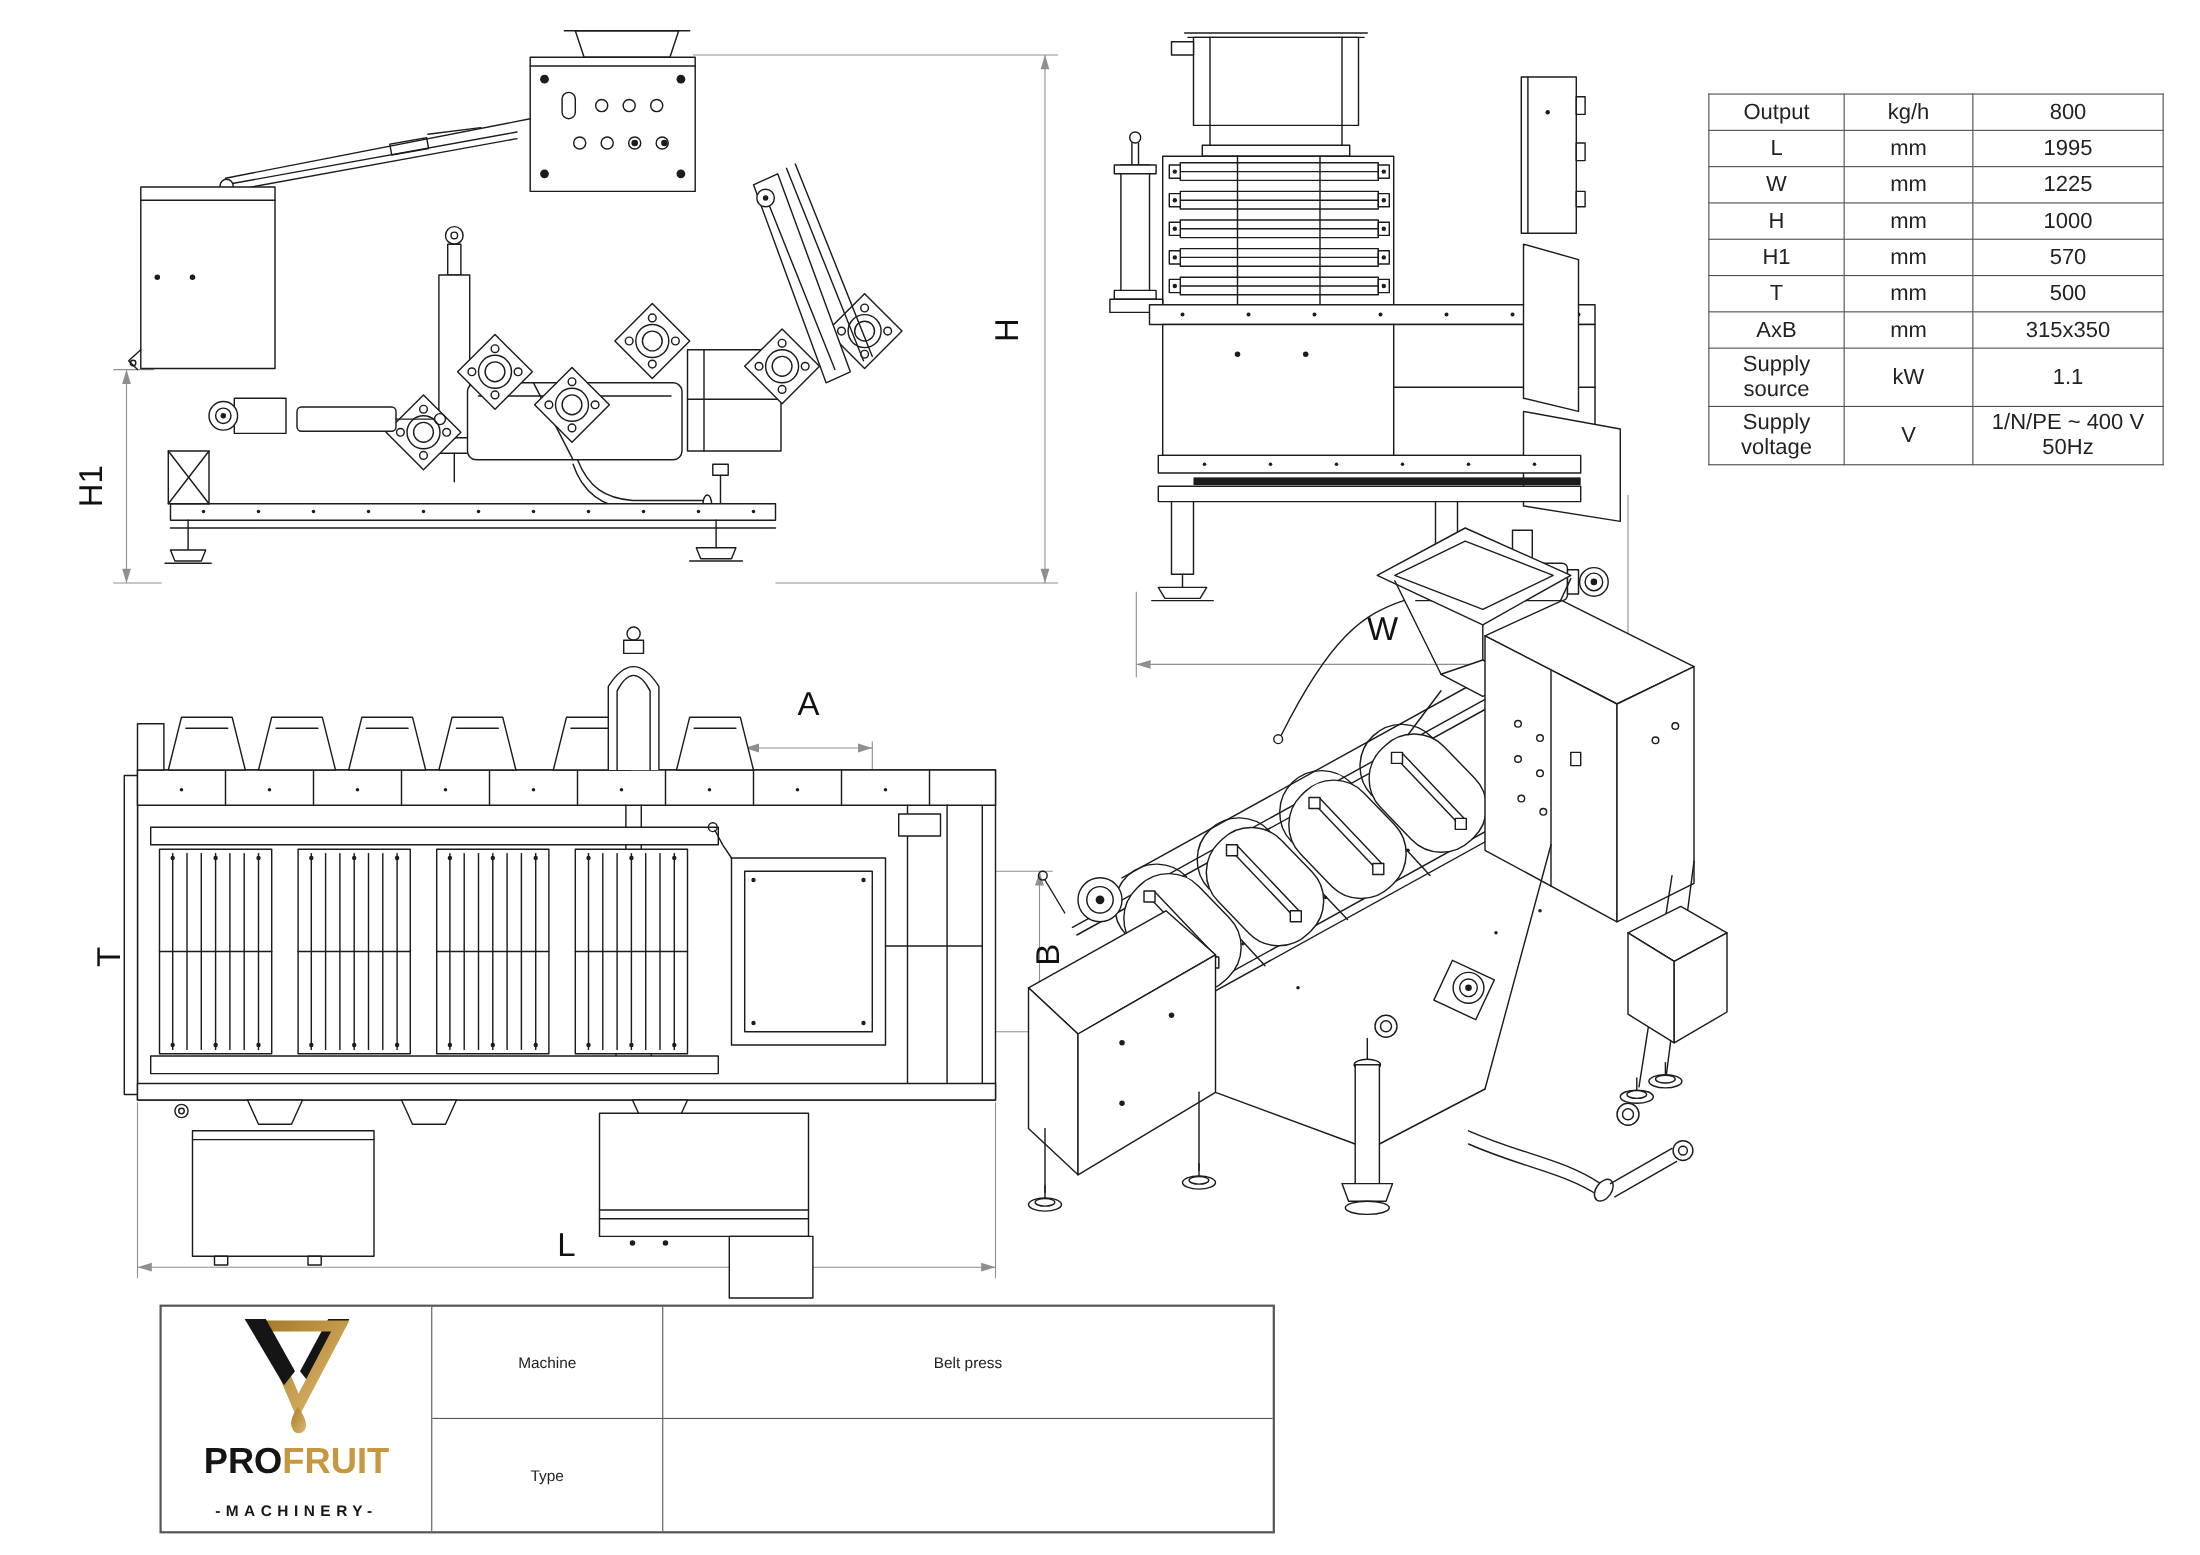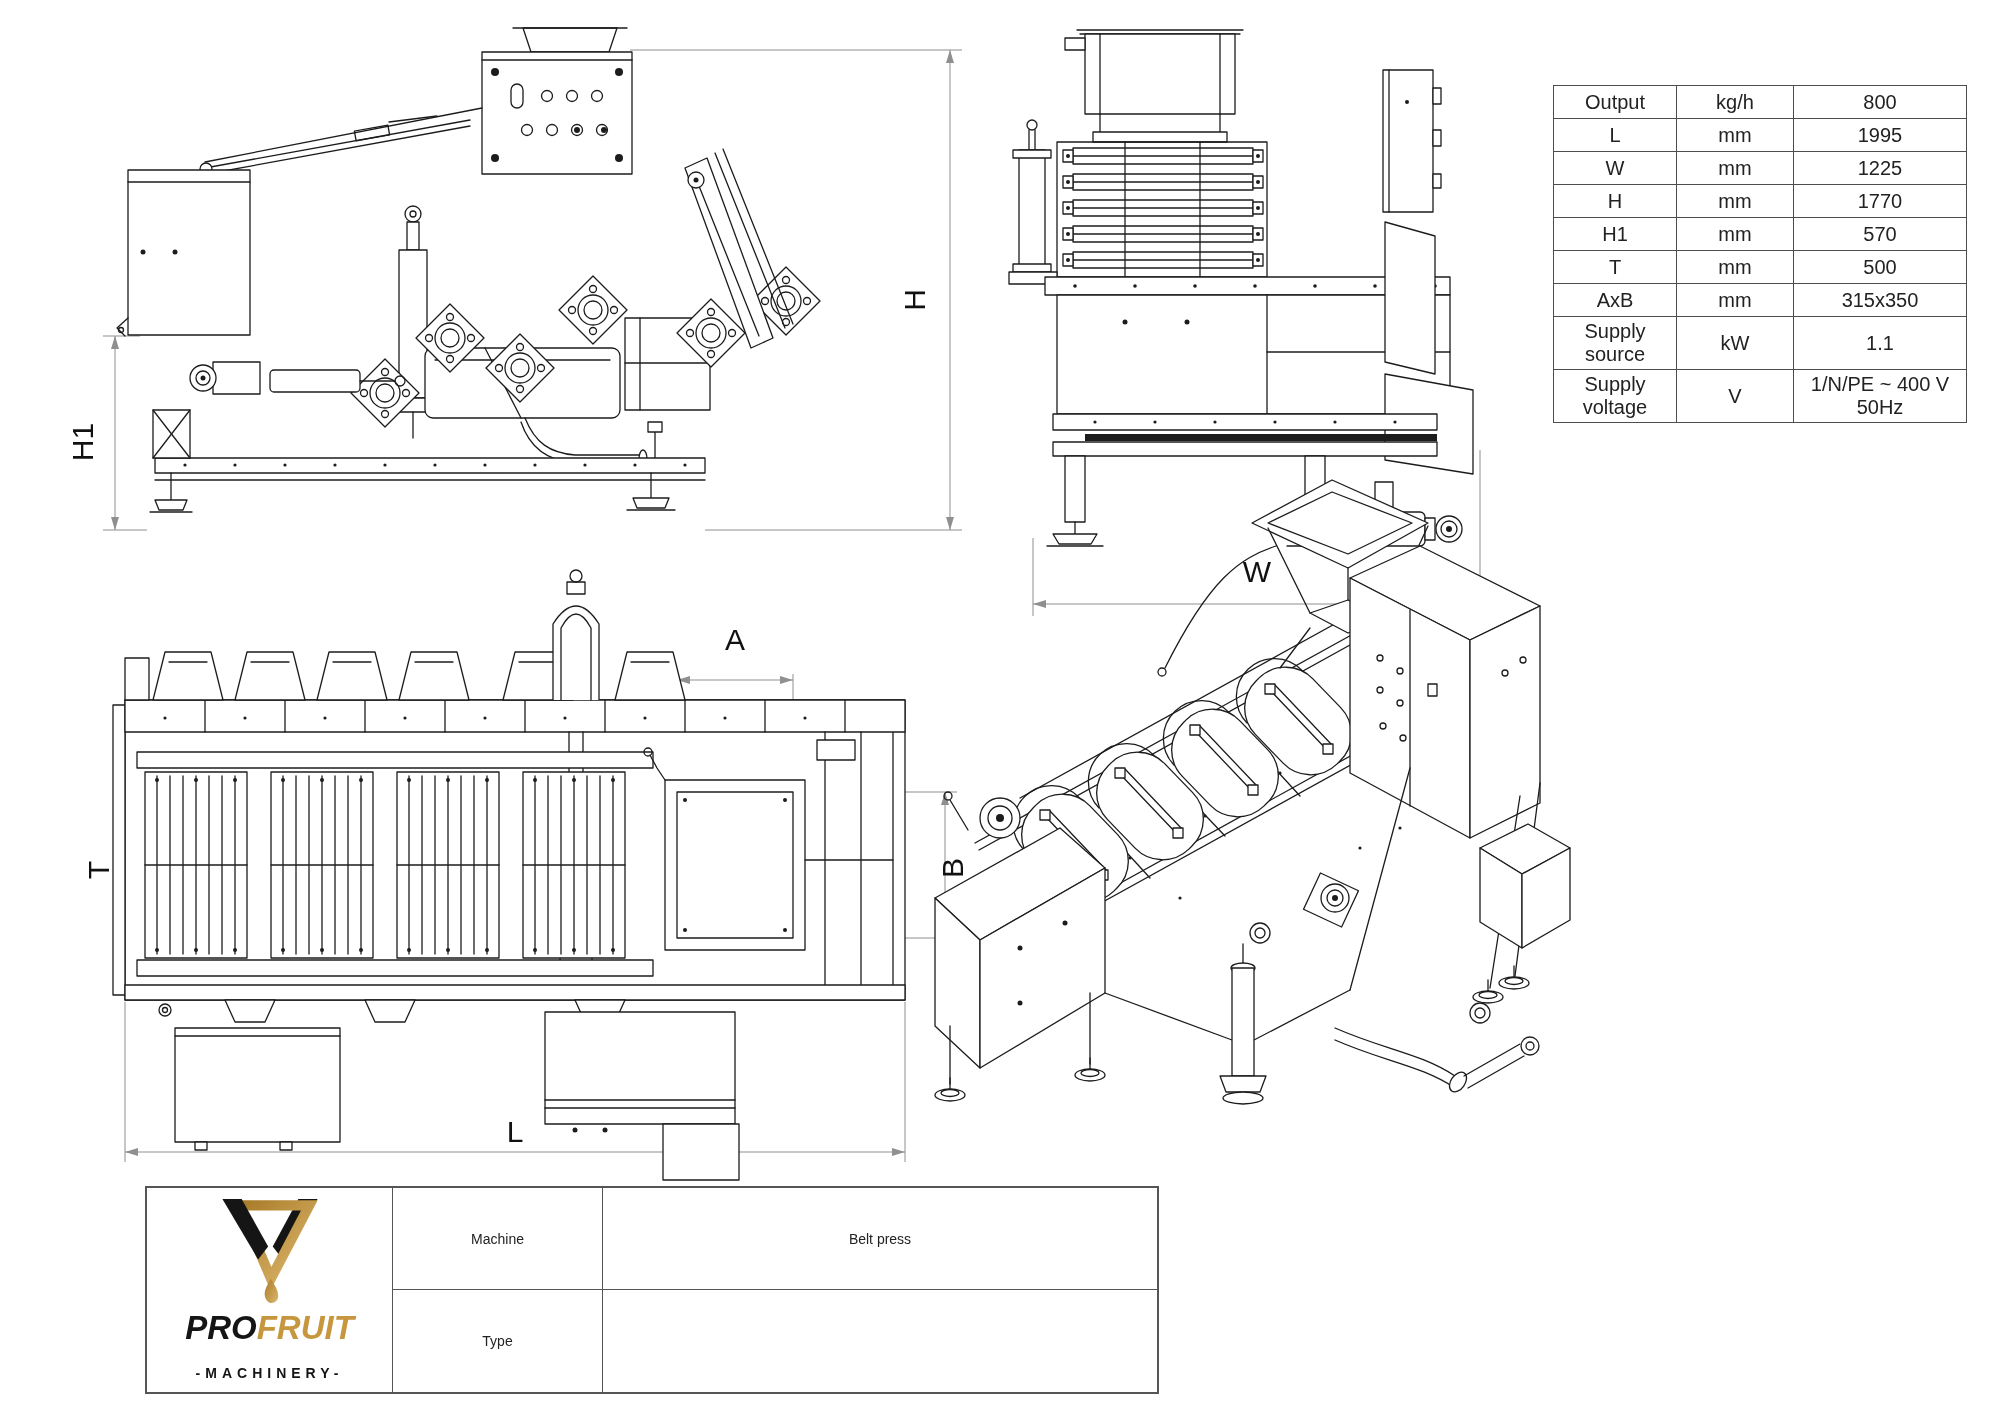--- a/index.html
+++ b/index.html
@@ -20,21 +20,21 @@
   #specs col.c1{width:123px;} #specs col.c2{width:117px;} #specs col.c3{width:173px;}
   
   #tblock{position:absolute;left:145px;top:1186px;width:1010px;height:204px;
           display:grid;grid-template-columns:246px 210px 1fr;grid-template-rows:1fr 1fr;
           border:2px solid #555;color:#222;}
   #tblock .cell{display:flex;align-items:center;justify-content:center;font-size:14px;}
   #tblock .logo-cell{grid-row:1/3;border-right:1.5px solid #555;
           display:flex;flex-direction:column;align-items:center;justify-content:center;}
   #tblock .lab{border-right:1.5px solid #555;}
   #tblock .r1{border-bottom:1.5px solid #555;}
-  .brandline{font-size:33px;font-weight:bold;font-style:italic;letter-spacing:0px;line-height:1;
+  .brandline{font-size:33px;font-weight:bold;letter-spacing:0px;line-height:1;
              margin-top:4px;}
   .brand-pro{color:#151515;}
   .brand-fruit{color:#c6973e;}
   .brand-sub{font-size:14px;font-weight:bold;letter-spacing:5px;color:#151515;margin-top:21px;}
 </style>
 </head>
 <body>
 
 <div id="page">
 
@@ -290,21 +290,21 @@
           <td>1995</td>
         </tr>
       <tr>
           <td>W</td>
           <td>mm</td>
           <td>1225</td>
         </tr>
       <tr>
           <td>H</td>
           <td>mm</td>
-          <td>1770</td>
+          <td>1000</td>
         </tr>
       <tr>
           <td>H1</td>
           <td>mm</td>
           <td>570</td>
         </tr>
       <tr>
           <td>T</td>
           <td>mm</td>
           <td>500</td>

